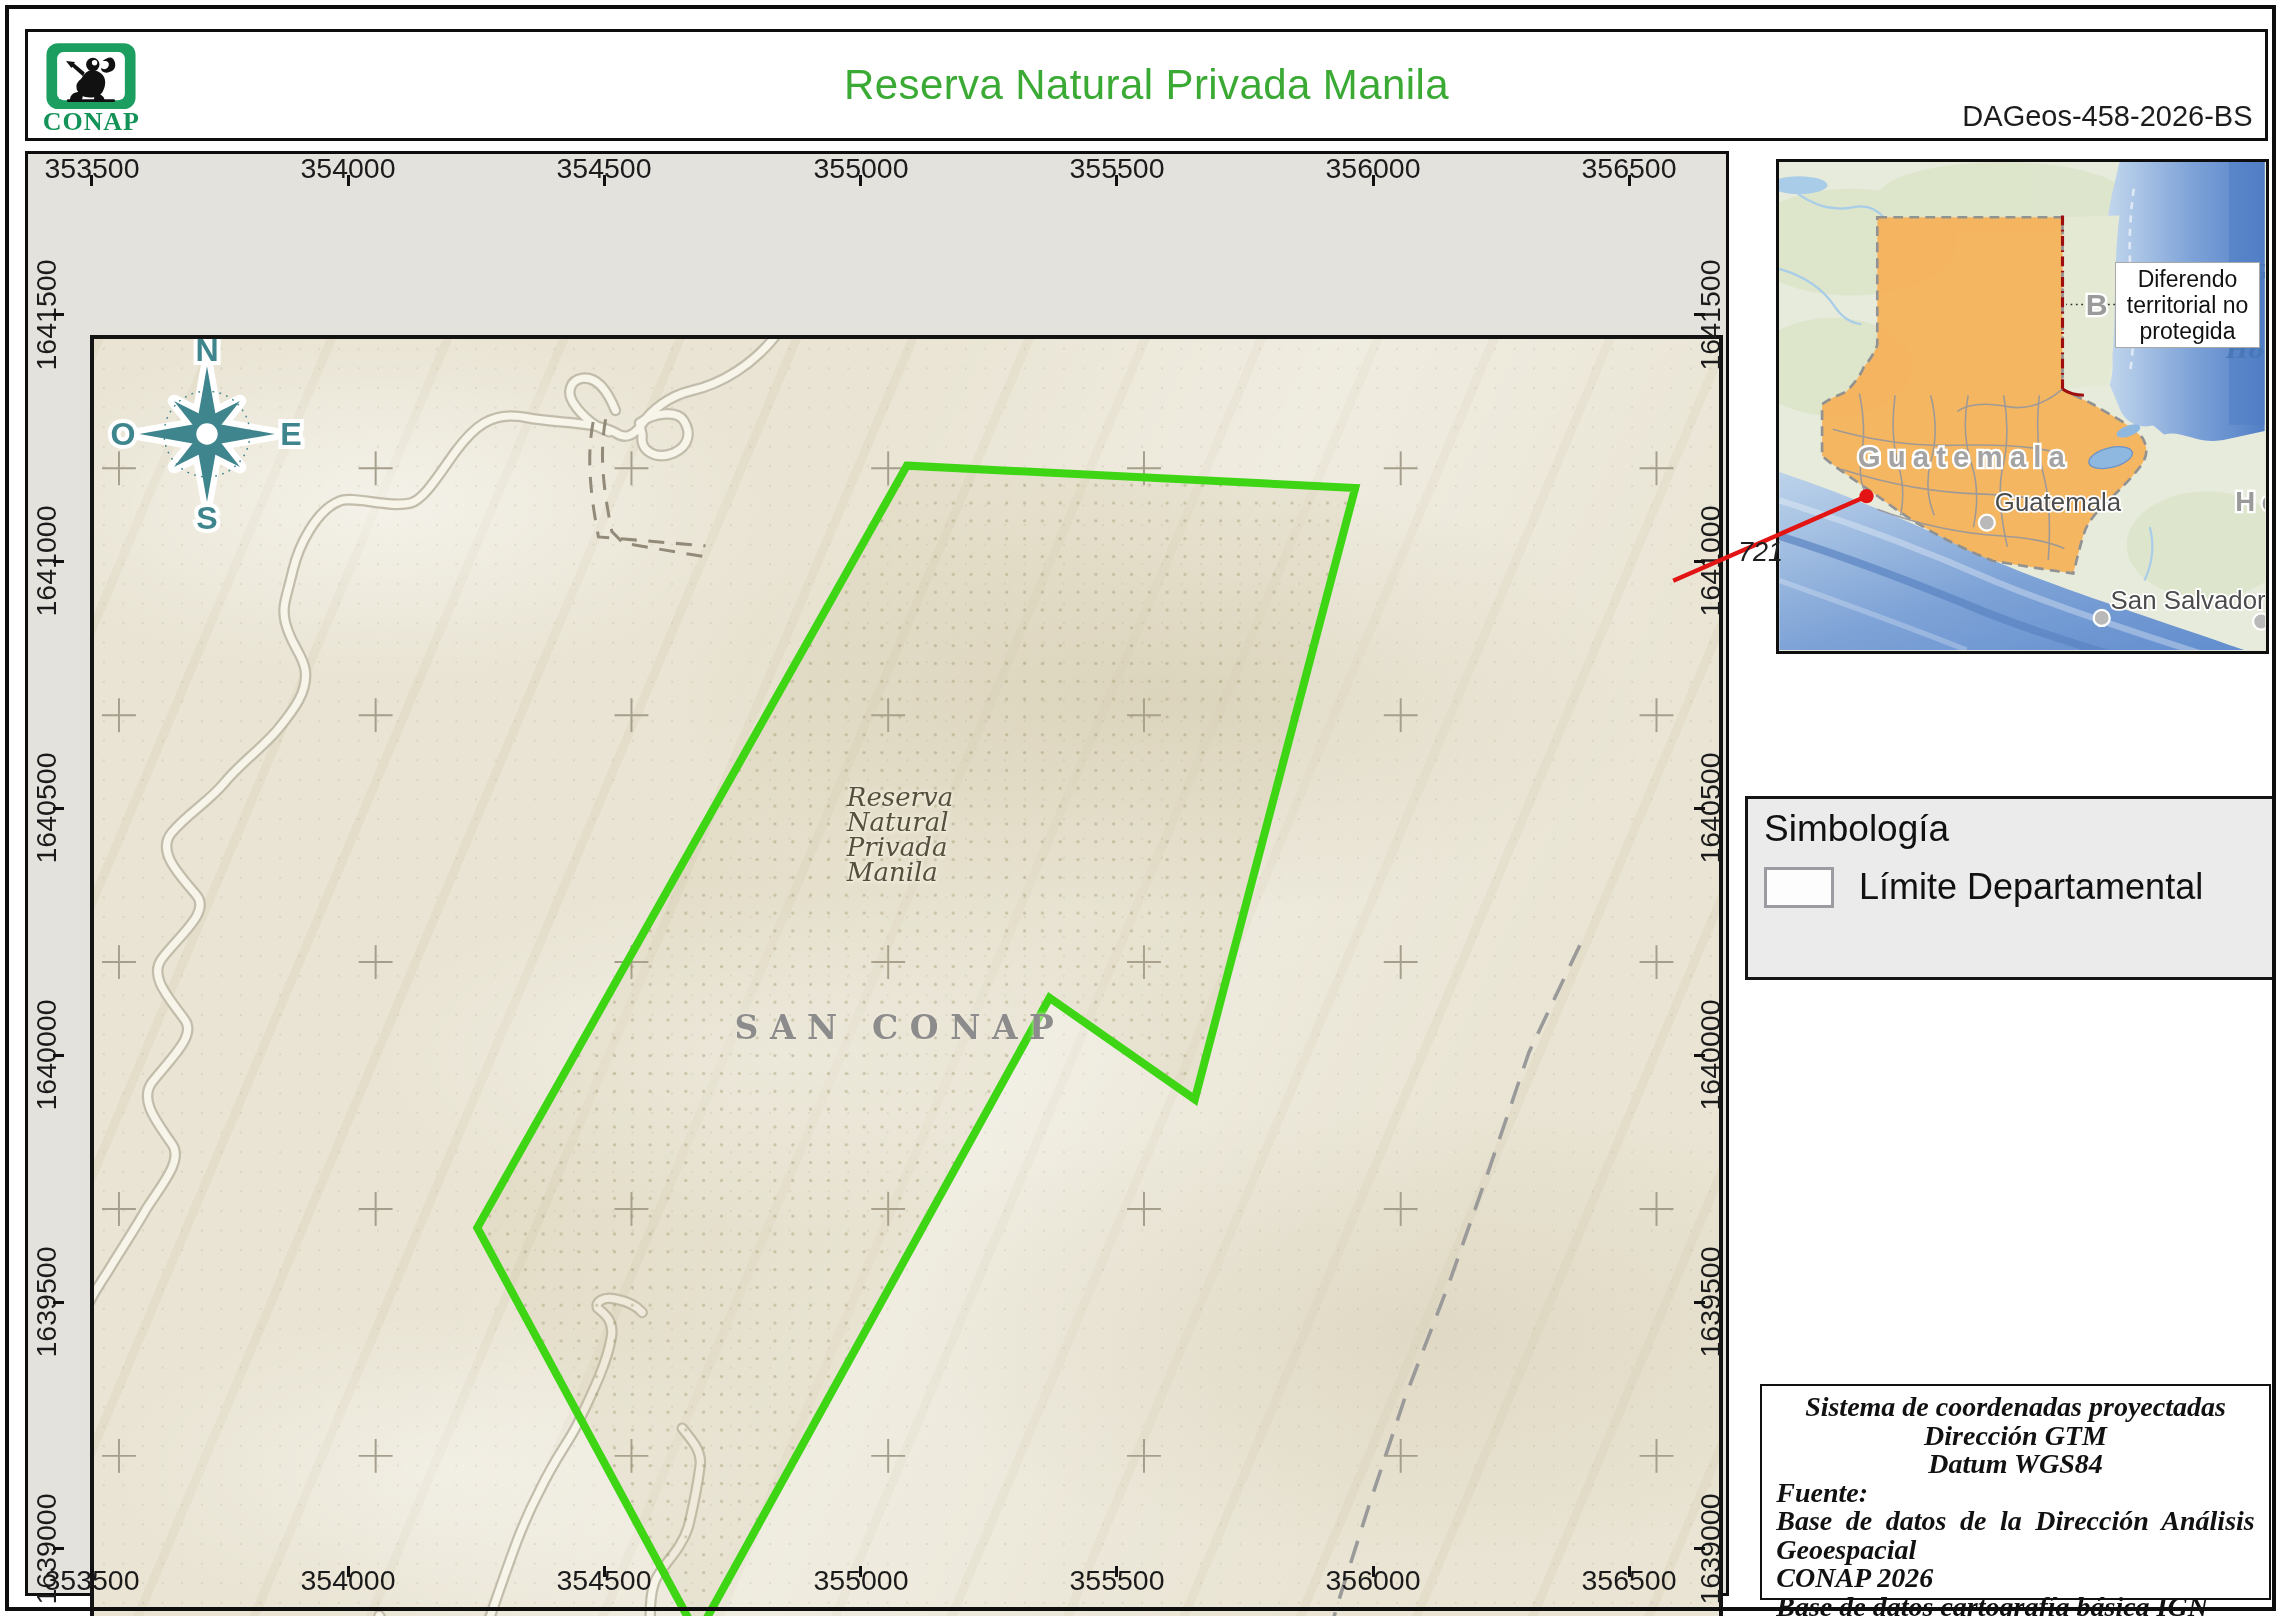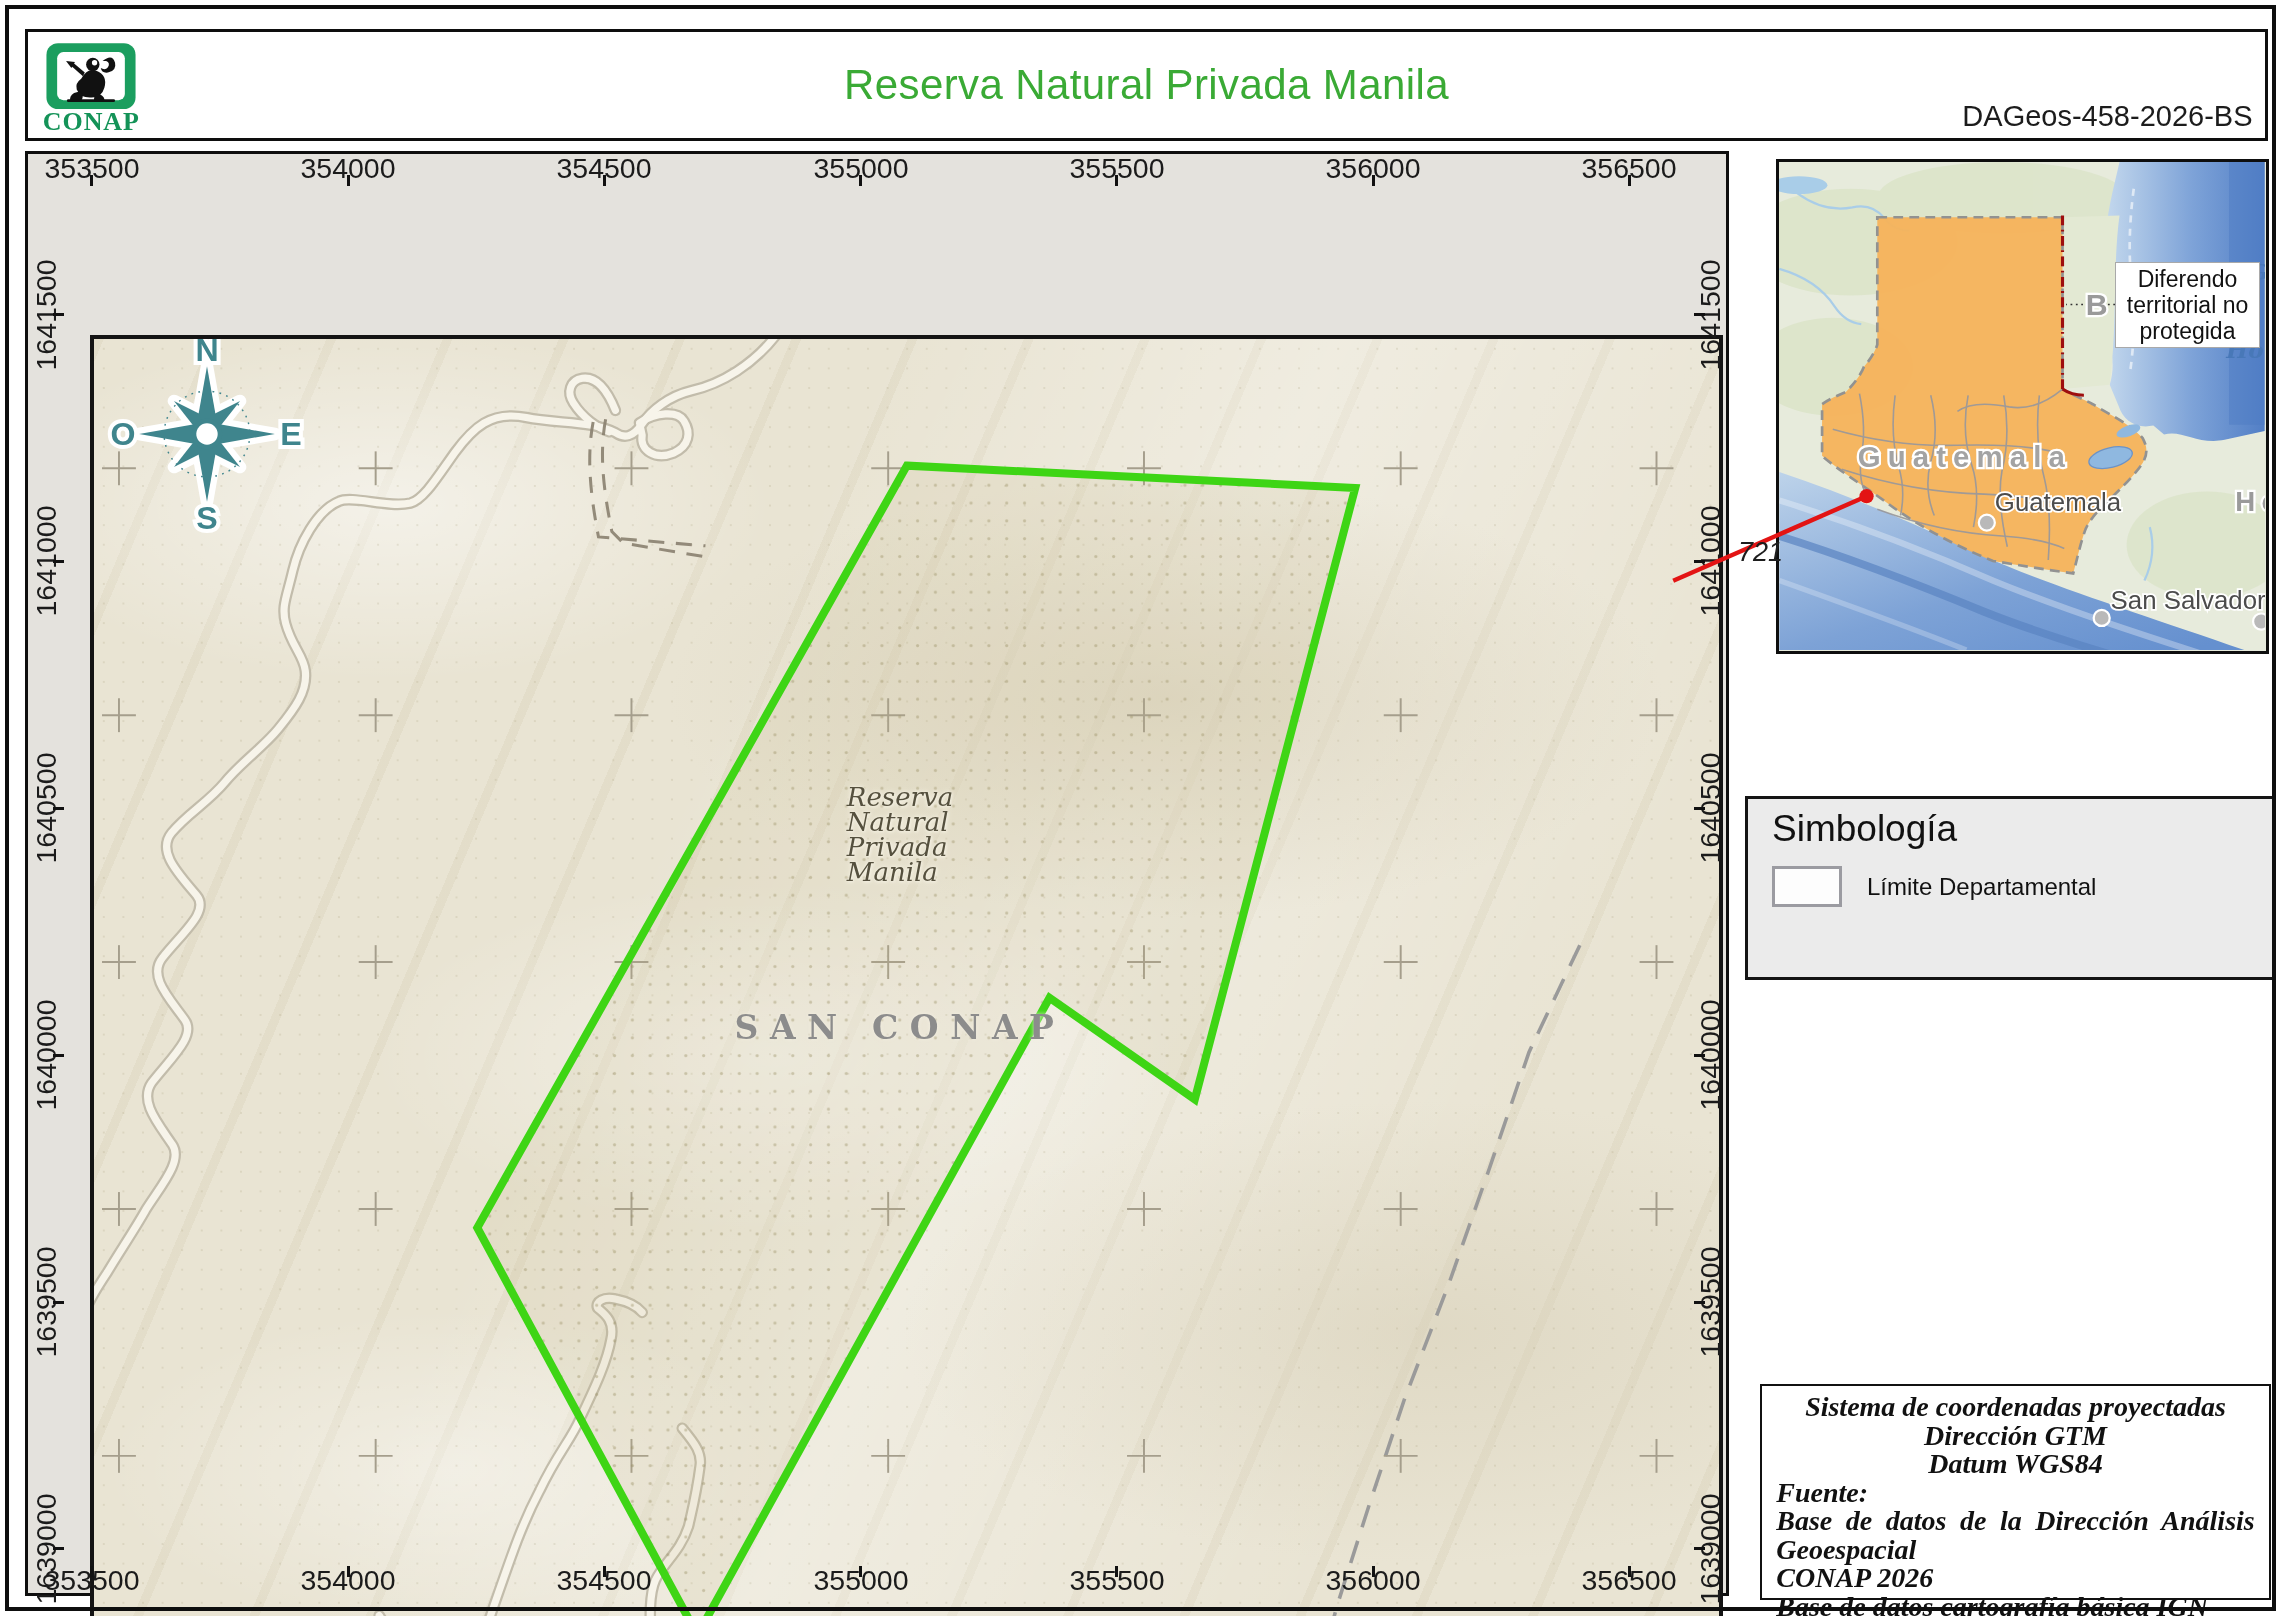--- a/index.html
+++ b/index.html
@@ -68,27 +68,27 @@
   .callout { position:absolute; left:336px; top:100px; width:145px; height:86px;
     background:#fff; border:0.9px solid #a9a9a9; z-index:5;
     display:flex; flex-direction:column; align-items:center; justify-content:center;
     font-size:23px; line-height:26px; color:#111; text-align:center; }
   .reserve-id { position:absolute; left:1738px; top:537px; z-index:25;
     font-style:italic; font-size:27px; color:#1d1d1d; }
   #leader { position:absolute; left:0; top:0; z-index:24; pointer-events:none; }
 
   
   .legend { position:absolute; left:1745px; top:796px; width:531px; height:184px;
-    background:#ebebeb; border:3.6px solid #141414; z-index:20; padding:9px 24px; }
+    background:#ebebeb; border:3.6px solid #141414; z-index:20; padding:9px 16px; }
   .legend-title { font-size:37px; color:#111; }
   .legend-row { display:flex; align-items:center; margin-top:16px; }
   .swatch { width:70px; height:41px; background:#fdfdfd; margin-right:25px; flex:0 0 auto; }
   .swatch-gray { border:3.6px solid #9b9ba1; }
   .swatch-green { border:8px solid #3ed515; height:45px; }
-  .legend-label { font-size:24px; color:#111; white-space:nowrap; }
+  .legend-label { font-size:36px; color:#111; white-space:nowrap; }
 
   
   .infobox { position:absolute; left:1760px; top:1384px; width:511px; height:216px;
     background:#fff; border:2.7px solid #111; z-index:20; padding:7.1px 14.3px 5.3px 14.3px;
     font-family:"Liberation Serif", serif; font-style:italic; font-weight:bold;
     font-size:28px; line-height:28.5px; color:#111; }
   .il-c { text-align:center; }
   .il-j { text-align:justify; text-align-last:justify; }
 </style>
 </head>

